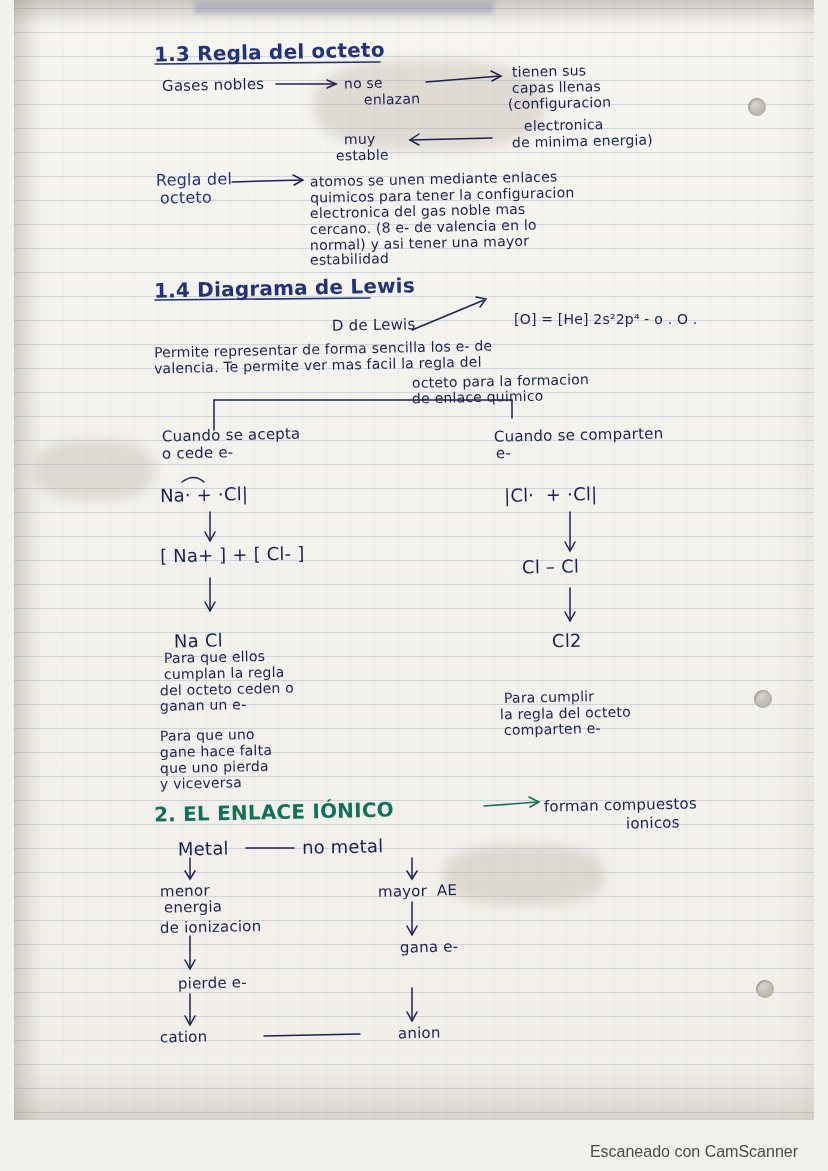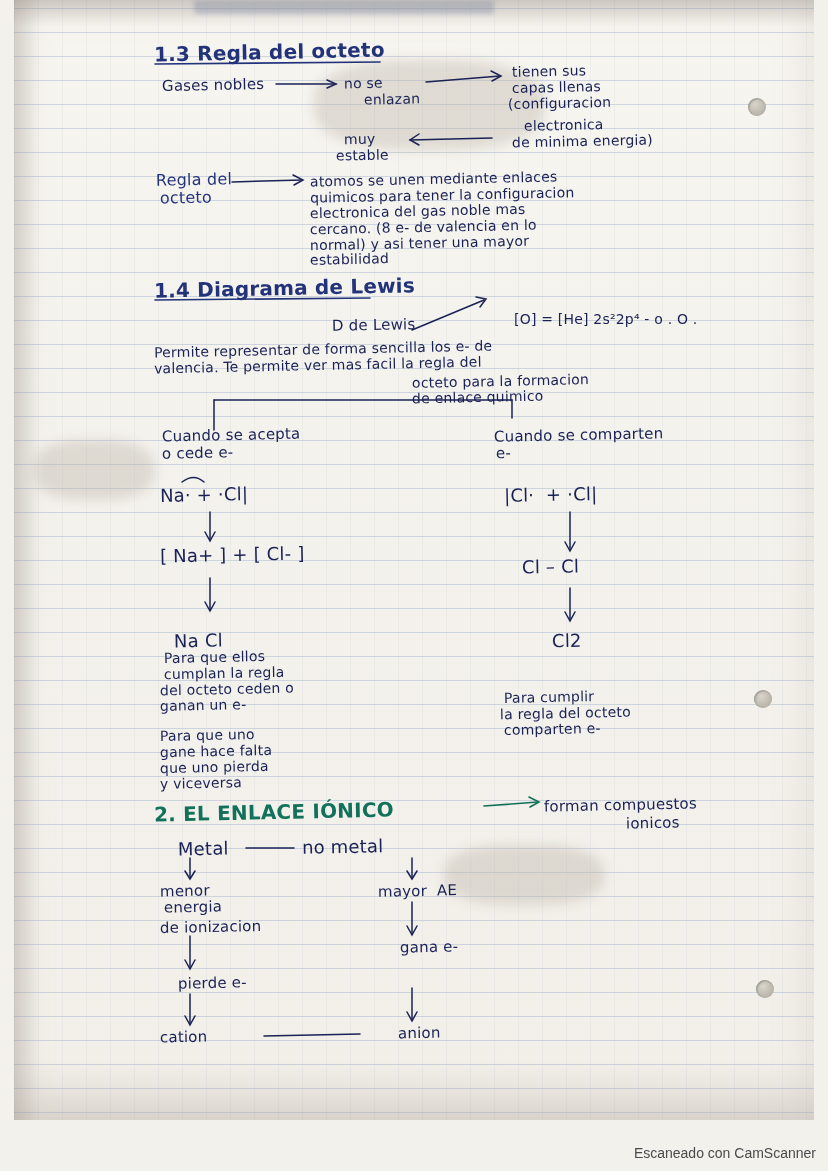--- a/index.html
+++ b/index.html
@@ -124,23 +124,23 @@
     left: 180px; top: 0px;
     width: 300px; height: 14px;
     background: rgba(120,130,160,.35);
     filter: blur(2px);
     border-radius: 3px;
   }
 
   
   .footer {
     position: absolute;
-    right: 12px;
+    right: 30px;
     bottom: 10px;
-    font-size: 14px;
+    font-size: 16px;
     color: #4a4a4a;
     font-family: "Liberation Sans", sans-serif;
   }
 </style>
 </head>
 <body>
 
 <div id="scan">
   <div class="paper">
     <div class="rules"></div>

